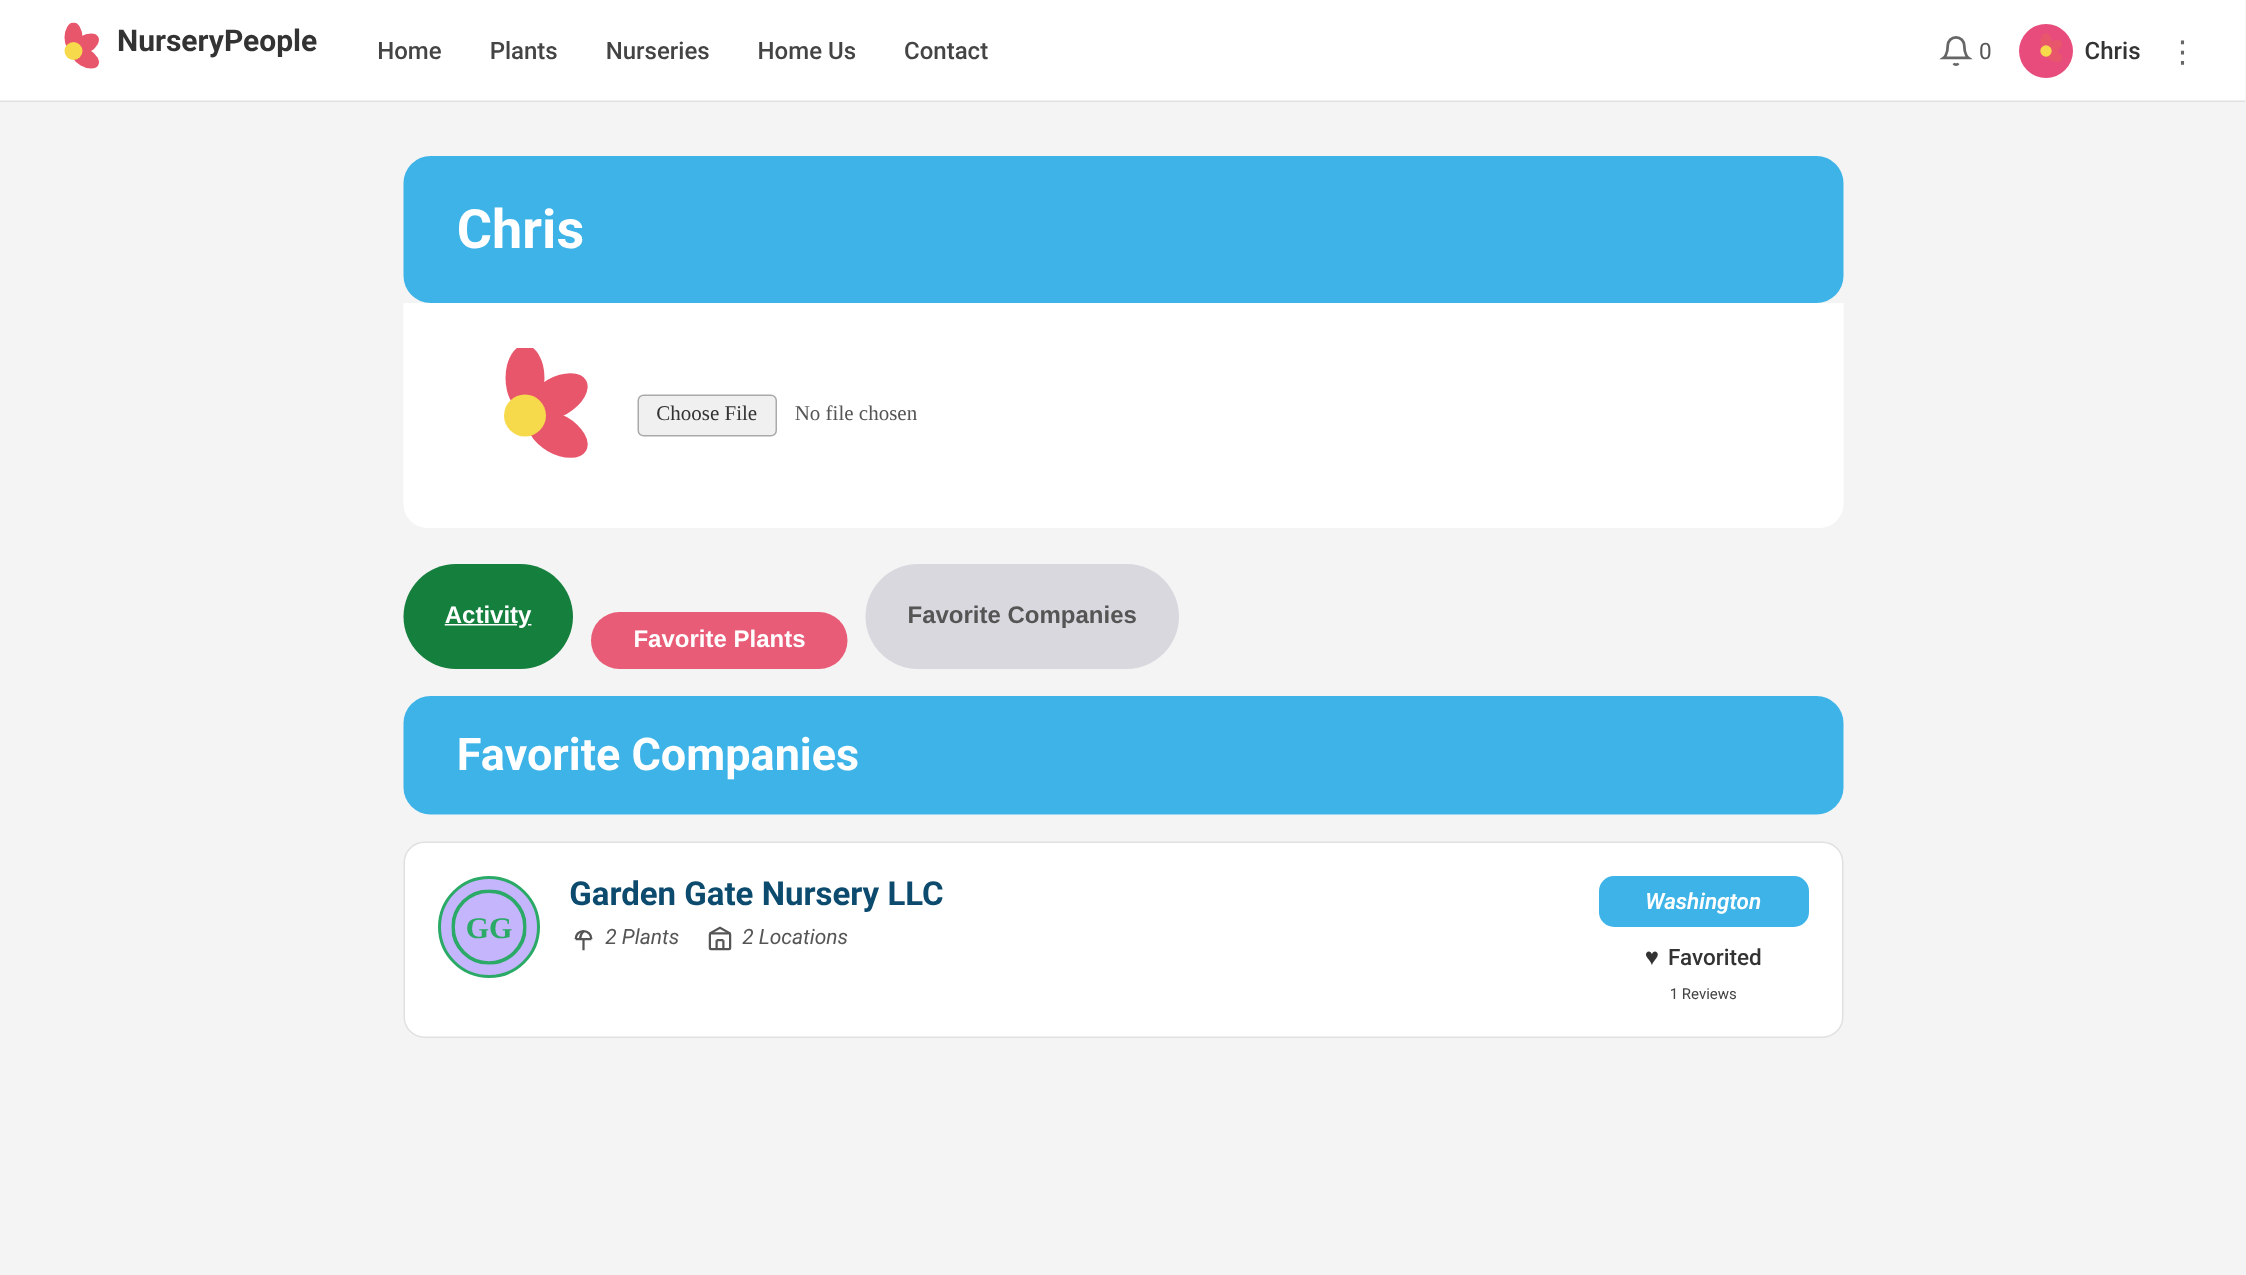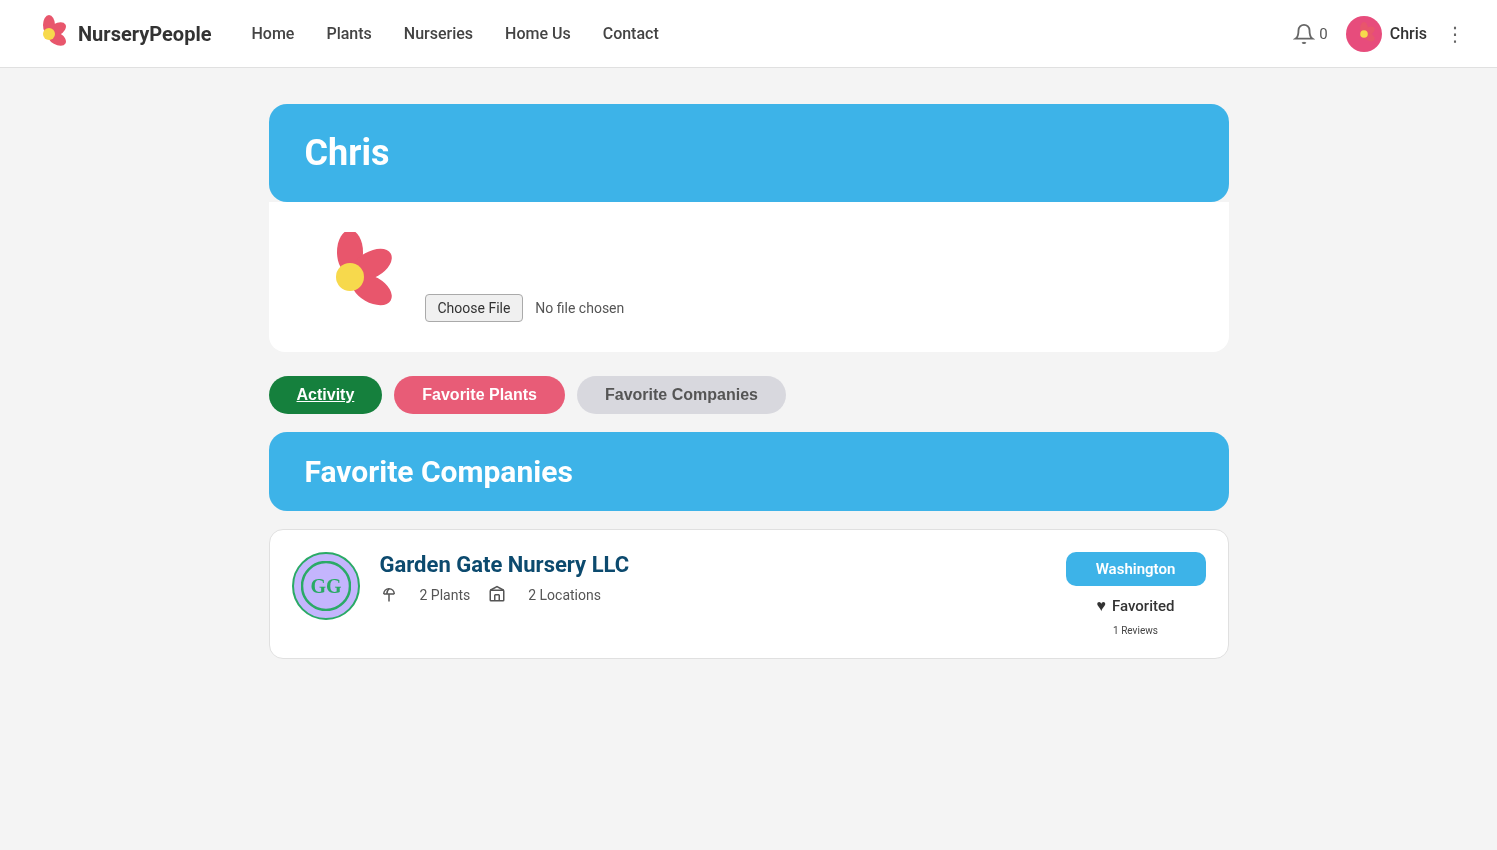--- a/index.html
+++ b/index.html
@@ -9,21 +9,20 @@
     nav {
       background: #fff;
       border-bottom: 1px solid #e0e0e0;
       display: flex;
       align-items: center;
       padding: 0 30px;
       height: 68px;
     }
     .nav-logo {
       display: flex;
-      align-items: center;
       gap: 10px;
       margin-right: 40px;
       text-decoration: none;
       color: #333;
     }
     .nav-logo-text {
       font-size: 20px;
       font-weight: 700;
       color: #333;
     }
@@ -96,22 +95,23 @@
       font-weight: 700;
     }
 
     
     .profile-card {
       background: #fff;
       border-radius: 0 0 16px 16px;
       padding: 30px 36px 30px;
       margin-bottom: 24px;
       display: flex;
-      align-items: flex-end;
+      align-items: center;
       gap: 30px;
+      font-family: Liberation Serif, serif;
     }
     .profile-avatar {
       width: 90px;
       height: 90px;
       flex-shrink: 0;
     }
     .profile-avatar svg {
       width: 90px;
       height: 90px;
     }
@@ -148,20 +148,21 @@
       outline: none;
     }
     .tab-activity {
       background: #15803d;
       color: #fff;
       text-decoration: underline;
     }
     .tab-favorite-plants {
       background: #e85c77;
       color: #fff;
+      margin-top: 32px;
     }
     .tab-favorite-companies {
       background: #d8d8de;
       color: #555;
     }
 
     
     .section-header {
       background: #3db3e8;
       border-radius: 18px;
@@ -218,39 +219,41 @@
     }
     .nursery-meta {
       display: flex;
       gap: 18px;
       align-items: center;
       font-size: 14px;
       color: #555;
     }
     .nursery-meta-item {
       display: flex;
-      align-items: flex-end;
-      gap: 22px;
+      align-items: flex-start;
+      gap: 6px;
+      font-style: italic;
     }
     .nursery-side {
       display: flex;
       flex-direction: column;
       align-items: center;
       gap: 10px;
       min-width: 140px;
     }
     .location-badge {
       background: #3db3e8;
       color: #fff;
       border-radius: 10px;
       padding: 8px 18px;
       font-size: 15px;
       font-weight: 600;
       text-align: center;
       width: 100%;
+      font-style: italic;
     }
     .favorited-label {
       display: flex;
       align-items: center;
       gap: 6px;
       font-size: 15px;
       color: #333;
       font-weight: 500;
     }
     .heart-icon { color: #333; font-size: 16px; }

